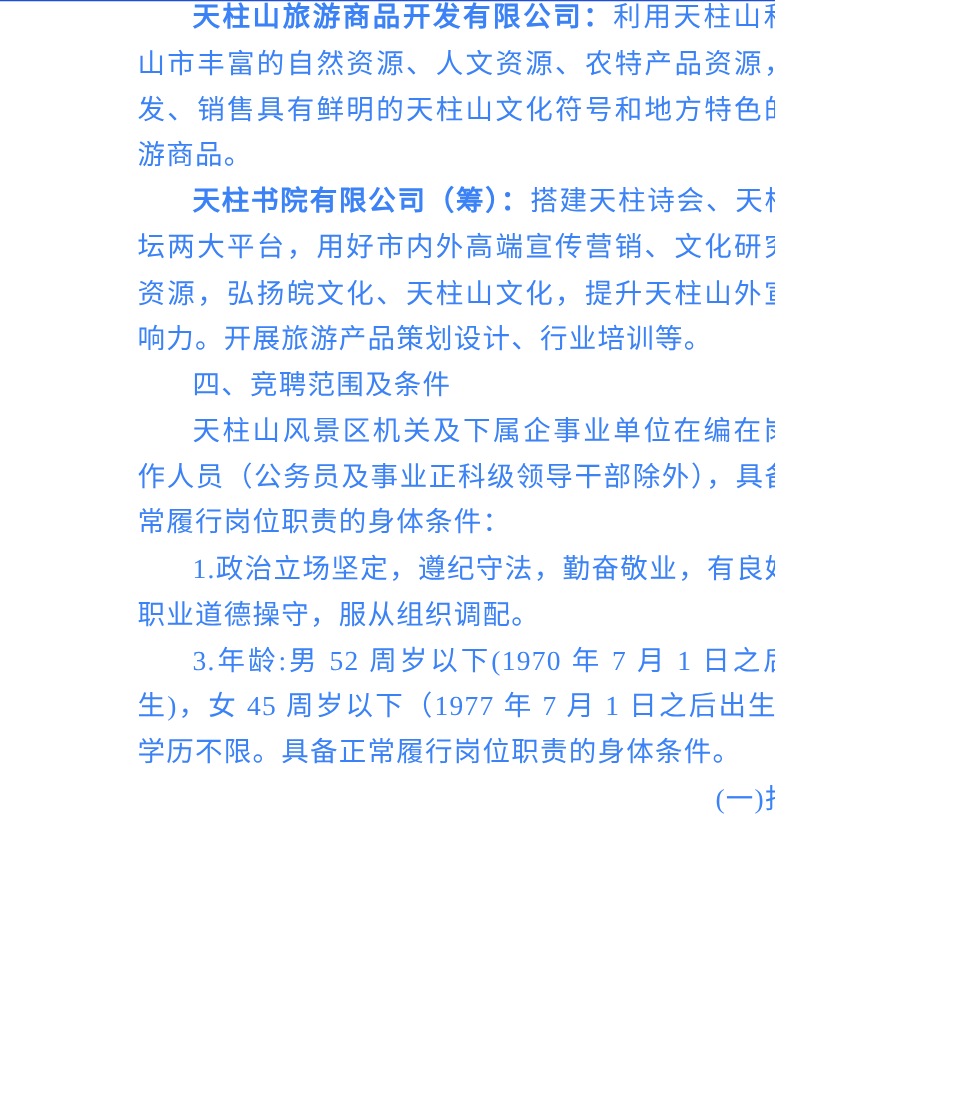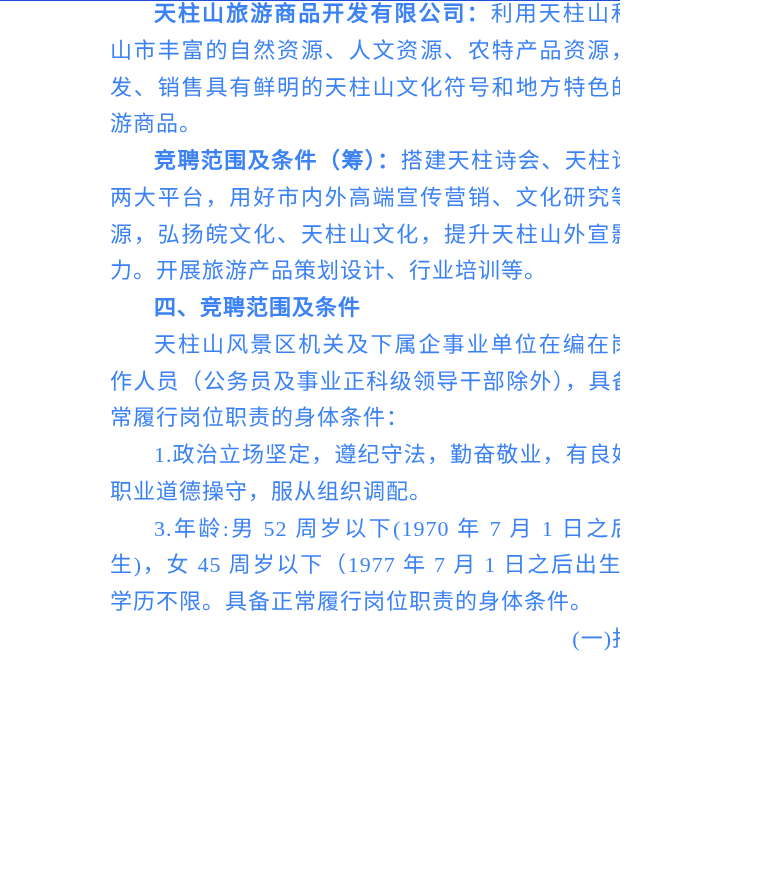--- a/index.html
+++ b/index.html
@@ -32,36 +32,36 @@
   .doc p {
     margin: 0;
     padding: 0;
     text-indent: 2em;
   }
   .lead-bold {
     font-weight: bold;
   }
   .heading {
     font-family: "Liberation Sans", "DejaVu Sans", sans-serif;
-    font-weight: bold;
+    font-weight: normal;
     text-align: left;
   }
   .kai {
     text-align: right;
   }
 </style>
 </head>
 <body>
 
 <div class="page">
   <div class="doc">
 
     <p class="para"><span class="lead-bold">天柱山旅游商品开发有限公司：</span><span>利用天柱山和潜山市丰富的自然资源、人文资源、农特产品资源，开发、销售具有鲜明的天柱山文化符号和地方特色的旅游商品。</span></p>
 
-    <p class="para"><span class="lead-bold">竞聘范围及条件（筹）：</span><span>搭建天柱诗会、天柱论坛两大平台，用好市内外高端宣传营销、文化研究等资源，弘扬皖文化、天柱山文化，提升天柱山外宣影响力。开展旅游产品策划设计、行业培训等。</span></p>
+    <p class="para"><span class="lead-bold">天柱书院有限公司（筹）：</span><span>搭建天柱诗会、天柱论坛两大平台，用好市内外高端宣传营销、文化研究等资源，弘扬皖文化、天柱山文化，提升天柱山外宣影响力。开展旅游产品策划设计、行业培训等。</span></p>
 
     <p class="heading">四、竞聘范围及条件</p>
 
     <p class="para">天柱山风景区机关及下属企事业单位在编在岗工作人员（公务员及事业正科级领导干部除外），具备正常履行岗位职责的身体条件：</p>
 
     <p class="para">1.政治立场坚定，遵纪守法，勤奋敬业，有良好的职业道德操守，服从组织调配。</p>
 
 
     <p class="para">3.年龄:男 52 周岁以下(1970 年 7 月 1 日之后出生)，女 45 周岁以下（1977 年 7 月 1 日之后出生）。学历不限。具备正常履行岗位职责的身体条件。</p>
 

